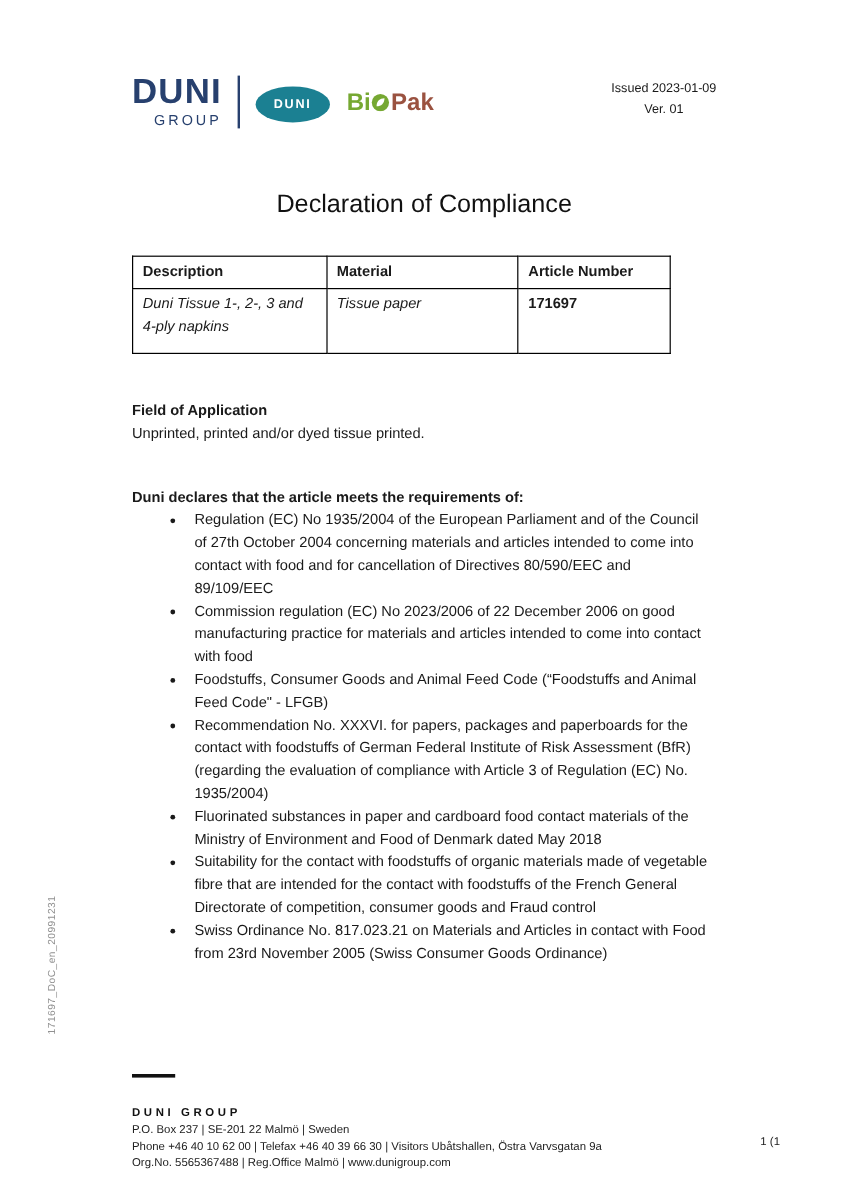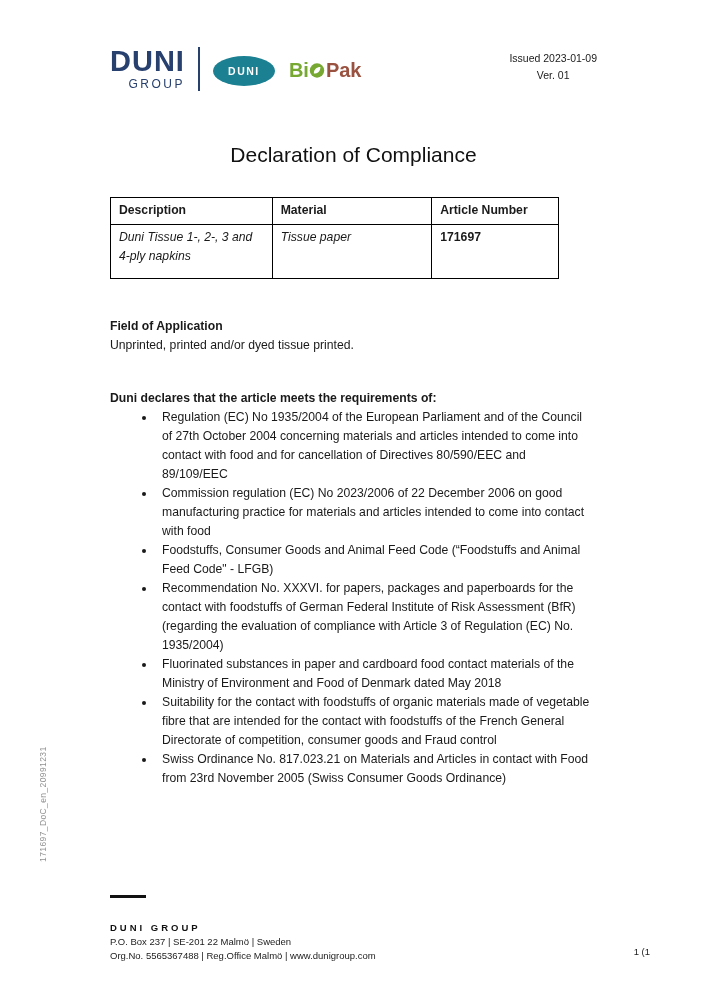--- a/index.html
+++ b/index.html
@@ -2,21 +2,21 @@
 <html><head>
 <meta charset="utf-8">
 <style>
   * { margin:0; padding:0; box-sizing:border-box; }
   html,body { background:#ffffff; }
   body { font-family:"Liberation Sans", sans-serif; }
   .page {
     position:relative; width:707px; height:1000px; background:#ffffff;
     overflow:hidden; color:#1a1a1a;
   }
-  .content { position:absolute; left:110px; top:0; width:487px; }
+  .content { position:absolute; left:110px; top:16px; width:487px; }
 
   
   .header { display:flex; align-items:flex-start; margin-top:47px; }
   .duni-group-logo { color:#27406e; line-height:1; }
   .duni-group-logo .big { font-size:29px; font-weight:600; letter-spacing:1px; }
   .duni-group-logo .sub { font-size:12px; font-weight:500; letter-spacing:2.5px; text-align:right; margin-top:2px; }
   .logo-divider { width:2px; height:44px; background:#27406e; margin:0 13px; align-self:flex-start; }
   .duni-oval {
     margin-top:9px; width:62px; height:30px; border-radius:50%;
     background:#1b8092; color:#ffffff; display:flex; align-items:center; justify-content:center;
@@ -150,20 +150,21 @@
     </div>
 
 
   </div>
 
   <div class="footer">
     <div class="footer-rule"></div>
     <div class="footer-company">DUNI GROUP</div>
     <div class="footer-lines">
       <div class="footer-line">P.O. Box 237 | SE-201 22 Malmö | Sweden</div>
+      <div class="footer-line">Phone +46 40 10 62 00 | Telefax +46 40 39 66 30 | Visitors Ubåtshallen, Östra Varvsgatan 9a</div>
       <div class="footer-line">Org.No. 5565367488 | Reg.Office Malmö | www.dunigroup.com</div>
     </div>
   </div>
 
   <div class="page-number">1 (1</div>
 
   <div class="vertical-id">171697_DoC_en_20991231</div>
 
 </div>
 

